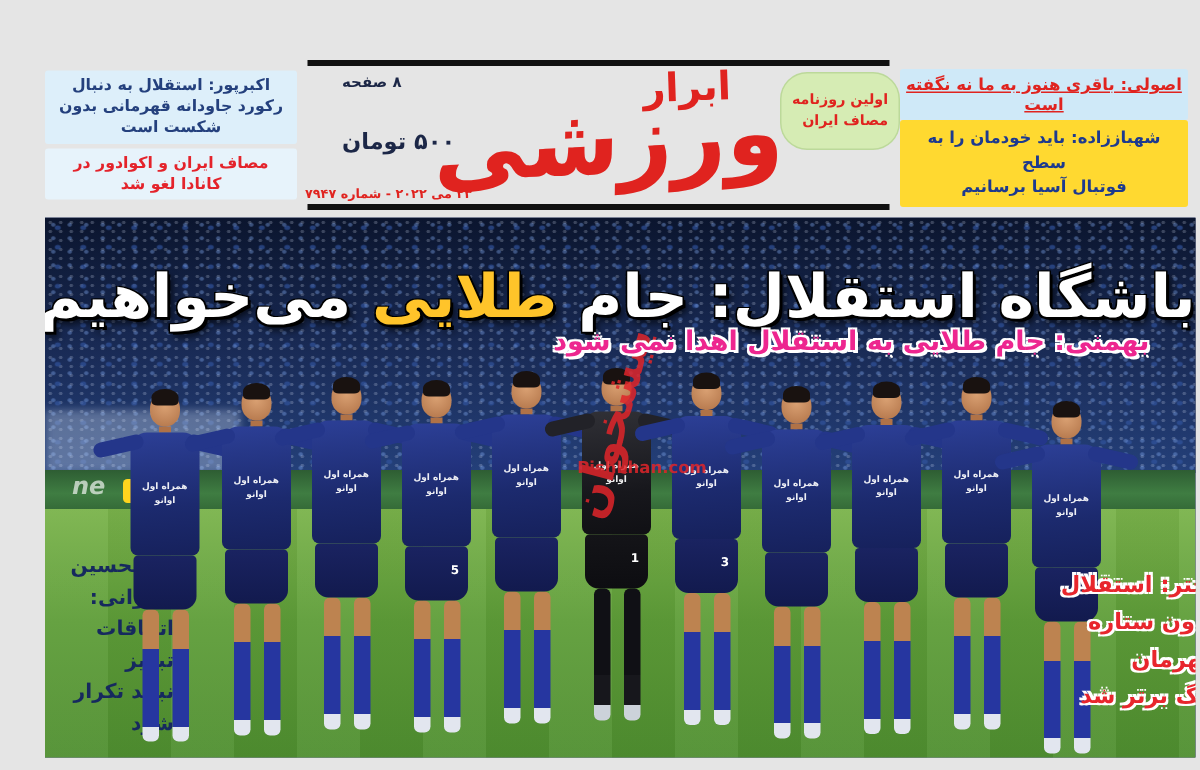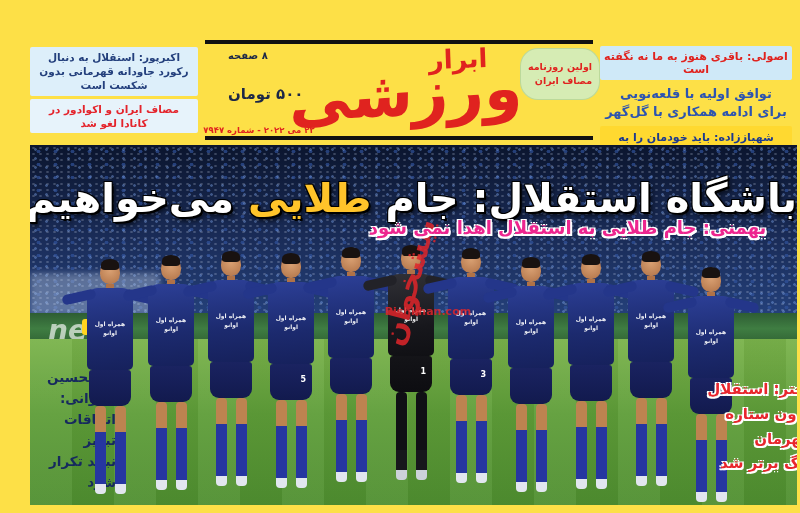--- a/index.html
+++ b/index.html
@@ -1,16 +1,16 @@
 <!DOCTYPE html>
 <html lang="fa"><head>
 <meta charset="utf-8">
 <style>
   html,body{margin:0;padding:0;background:#fff;}
-  .page{position:relative;width:800px;height:513px;background:#fde047;overflow:hidden;
+  .page{position:relative;width:800px;height:513px;background:#e5e5e5;overflow:hidden;
         font-family:"DejaVu Sans",sans-serif;direction:rtl;}
 
   
   .bar{position:absolute;background:#111;height:4px;width:388px;left:205px;}
   .bar.top{top:40px;} .bar.bottom{top:136px;}
 
   
   .lcol{position:absolute;left:30px;top:47px;width:168px;}
   .hbox{box-sizing:border-box;width:100%;margin-bottom:3px;padding:3px 4px;
         text-align:center;font-weight:bold;border-radius:2px;line-height:1.35;}
@@ -37,42 +37,42 @@
   .badge{position:absolute;left:524px;top:52px;width:72px;height:44px;background:#d6ecb4;
          border-radius:14px;box-shadow:0 0 0 3px #d6ecb4, 0 0 0 4px #bcd99a;
          display:flex;align-items:center;justify-content:center;text-align:right;
          color:#e0231f;font-size:9.5px;font-weight:bold;line-height:1.5;}
   .dates{position:absolute;left:498px;top:104px;width:98px;color:#e0231f;
          font-size:9px;font-weight:bold;text-align:center;line-height:1.6;}
 
   
   .rcol{position:absolute;left:600px;top:46px;width:192px;text-align:center;}
   .rbox1{background:#cfe9f8;color:#e0231f;font-size:11px;font-weight:bold;
-         padding:4px 2px;border-radius:2px;}
+         padding:4px 2px;border-radius:2px;text-decoration:underline;}
   .rlines{color:#2d54b0;font-size:13px;font-weight:bold;line-height:1.35;margin:5px 0 6px;}
   .rbox2{background:#ffd930;color:#1d3a8f;font-size:11px;font-weight:bold;
          padding:4px 2px;line-height:1.5;border-radius:2px;}
 
   
   .photo{position:absolute;left:30px;top:145px;width:767px;height:360px;overflow:hidden;
          background:#14224a;}
   .crowd{position:absolute;inset:0;height:170px;
      background-color:#101d3f;
      background-image:
        radial-gradient(rgba(130,170,240,.40) 1.2px, transparent 1.8px),
        radial-gradient(rgba(50,85,160,.65) 1.6px, transparent 2.4px),
        radial-gradient(rgba(225,235,255,.22) 1px, transparent 1.5px),
        linear-gradient(180deg,#0b152e,#1a2c58 55%,#24407a);
      background-size:11px 9px,17px 13px,7px 6px,100% 100%;}
   .crowd-light{position:absolute;left:0;top:128px;width:130px;height:42px;
      background:rgba(205,220,240,.35);filter:blur(3px);}
   .boards{position:absolute;left:0;top:168px;width:100%;height:26px;
      background:linear-gradient(180deg,#2e5d33,#3f7d42 60%,#356b38);}
   .board-text{position:absolute;left:18px;top:1px;color:rgba(255,255,255,.65);
-     font-size:28px;font-weight:bold;font-style:italic;direction:ltr;}
+     font-size:16px;font-weight:bold;font-style:italic;direction:ltr;}
   .steward{position:absolute;left:52px;top:6px;width:8px;height:16px;background:#ffd41e;
      border-radius:3px;}
   .grass{position:absolute;left:0;top:194px;width:100%;height:166px;
      background:
        repeating-linear-gradient(90deg,rgba(255,255,255,.05) 0 42px,rgba(0,0,0,.04) 42px 84px),
        linear-gradient(180deg,#7ab34b,#5e9d38 45%,#4f8f30);}
 
   
   .headline{position:absolute;top:2px;left:0;width:100%;text-align:center;z-index:5;
      color:#fff;font-size:40px;font-weight:bold;white-space:nowrap;
@@ -153,24 +153,20 @@
 
   <div class="badge">
     <div>
       <span>اولین روزنامه</span><br>
       <span>مصاف ایران</span>
     </div>
   </div>
 
   <div class="rcol">
     <div class="rbox1">اصولی: باقری هنوز به ما نه نگفته است</div>
-    <div class="rlines">
-      <div>توافق اولیه با قلعه‌نویی</div>
-      <div>برای ادامه همکاری با گل‌گهر</div>
-    </div>
     <div class="rbox2">
       <div>شهباززاده: باید خودمان را به سطح</div>
       <div>فوتبال آسیا برسانیم</div>
     </div>
   </div>
 
   <div class="photo">
     <div class="crowd"></div>
     <div class="crowd-light"></div>
     <div class="boards">

